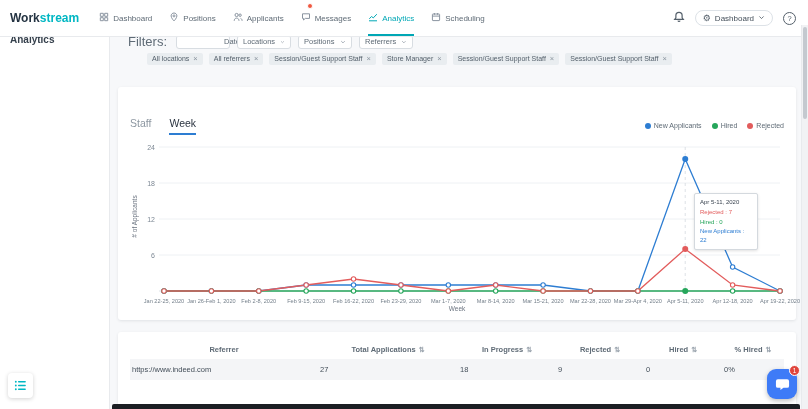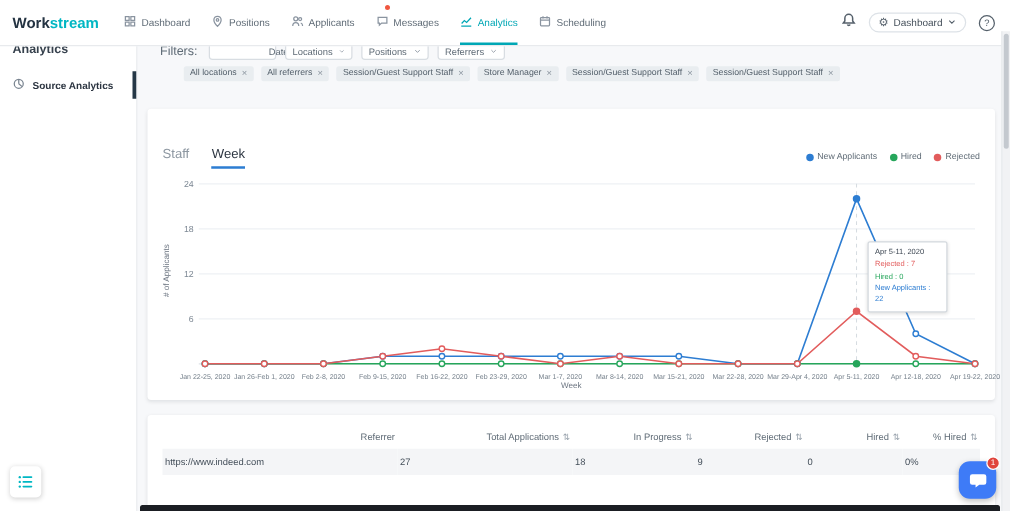--- a/index.html
+++ b/index.html
@@ -35,21 +35,21 @@
   .sb-title { font-size:10px; font-weight:bold; color:#36414d; padding:9px 10px 11px; }
   .sb-item { position:relative; display:flex; align-items:center; gap:6px; padding:6px 10px;
              font-size:8px; color:#5f6b76; cursor:pointer; }
   .sb-item svg { width:10px; height:10px; stroke:#7a8591; fill:none; stroke-width:1; flex:none; }
   .sb-item.active { color:#2b3440; font-weight:bold; }
   .sb-item.active::after { content:""; position:absolute; right:0; top:1px; bottom:1px; width:3px; background:#253746; }
 
   
   .main { position:absolute; left:110px; top:25px; right:0; bottom:0; background:#f7f8fa; overflow:hidden; }
   .filters-row { position:absolute; left:18px; top:9px; display:flex; align-items:center; gap:7px; }
-  .filters-label { font-size:10px; color:#5f6b76; margin-right:2px; }
+  .filters-label { font-size:13px; color:#5f6b76; margin-right:2px; }
   .dd { display:flex; align-items:center; justify-content:space-between; height:14px; padding:0 5px;
         background:#fff; border:1px solid #d8dde2; border-radius:3px; font-size:7.5px; color:#5f6b76;
         cursor:pointer; gap:5px; }
   .dd svg { width:6px; height:6px; stroke:#8a94a0; fill:none; stroke-width:1.2; }
   .dd-dates { width:44px;padding-left:47px; } .dd-locations,.dd-positions,.dd-referrers { width:54px; }
   .chips-row { position:absolute; left:37px; top:28px; display:flex; gap:6px; }
   .chip { display:flex; align-items:center; gap:4px; background:#e9edf0; border-radius:2px;
           padding:2px 5px; font-size:7px; color:#54606b; white-space:nowrap; cursor:default; }
   .chip .x { color:#8a949e; cursor:pointer; font-size:7.5px; line-height:1; }
 
@@ -71,21 +71,21 @@
             color:#6b7480; transform:rotate(-90deg); }
   #chart-svg { position:absolute; left:10px; top:0; width:648px; height:168px; overflow:visible; display:block; }
   .xlabel { position:absolute; left:0; right:0; top:164px; text-align:center; font-size:6.5px; color:#6b7480; }
 
   .tooltip { position:absolute; left:566px; top:52px; width:64px; background:#fff; border:1px solid #d4d9de;
              border-radius:2px; box-shadow:0 1px 3px rgba(0,0,0,.12); padding:4px 5px; font-size:6px;
              line-height:1.55; z-index:3; }
   .tt-title { color:#3a4450; margin-bottom:1px; }
 
   .rtable { margin:8px 12px 0; border-collapse:collapse; table-layout:fixed; width:654px; font-size:7.5px; }
-  .rtable th { text-align:right; font-weight:normal; color:#5f6b76; padding:5px 2px; white-space:nowrap; cursor:pointer; }
+  .rtable th { text-align:center; font-weight:bold; color:#5f6b76; padding:5px 2px; white-space:nowrap; cursor:pointer; }
   .rtable th .sort { color:#98a2ac; font-size:7px; margin-left:3px; }
   .rtable td { color:#434e59; padding:6px 2px; background:#f4f5f7; white-space:nowrap; }
 
   .bottom-strip { position:absolute; left:2px; right:8px; bottom:0; height:5px; background:#1b1e23; border-radius:2px 2px 0 0; }
 
   
   .toc-widget { position:absolute; left:8px; top:373px; width:25px; height:25px; background:#fff; border-radius:4px;
                 box-shadow:0 1px 4px rgba(0,0,0,.18); display:flex; align-items:center; justify-content:center;
                 cursor:pointer; z-index:9; }
   .toc-widget svg { width:15px; height:15px; }
@@ -168,27 +168,20 @@
           </svg></span>
     </div>
     <div class="help-circle">
       <span>?</span>
     </div>
   </div>
 </header>
 
 <aside class="sidebar">
   <div class="sb-title">Analytics</div>
-  <div class="sb-item active">
-    <span><svg viewBox="0 0 10 10">
-          <circle cx="5" cy="5" r="3.6"></circle>
-          <path d="M5 5V1.4M5 5l2.7 2.3"></path>
-        </svg></span>
-    <span>Source Analytics</span>
-  </div>
 </aside>
 
 <main class="main">
 
   <div class="filters-row">
     <span class="filters-label">Filters:</span>
     <div class="dd dd-dates">
       <span>Dates</span>
       <svg viewBox="0 0 10 10">
           <path d="M2 3.5l3 3 3-3"></path>

